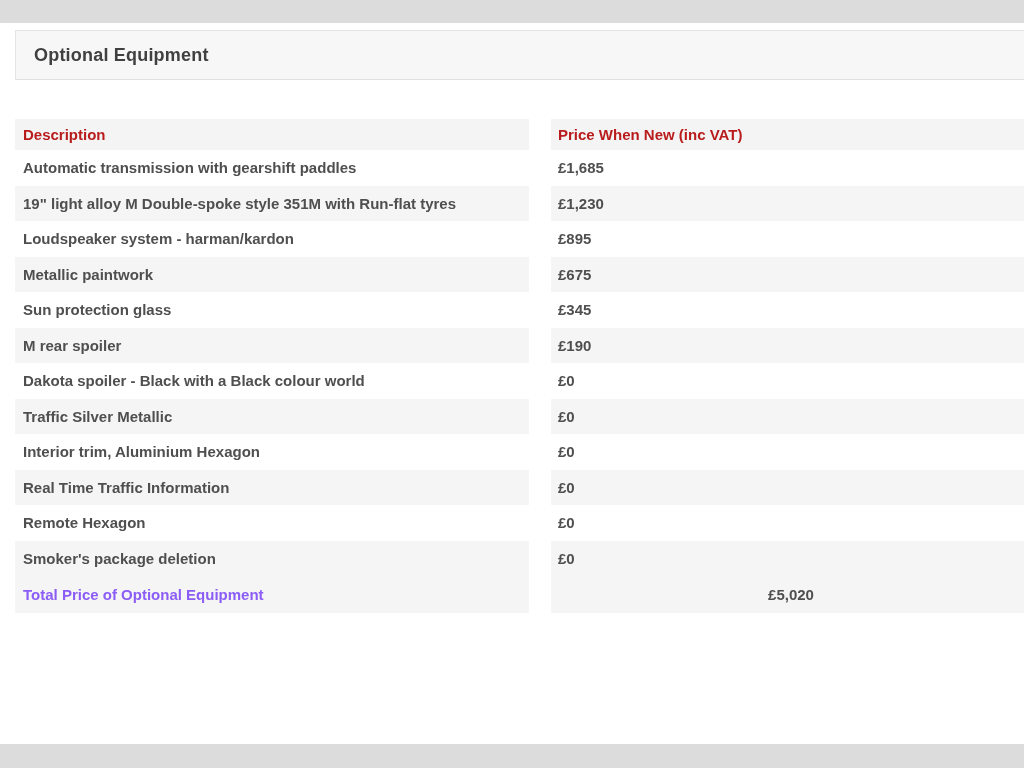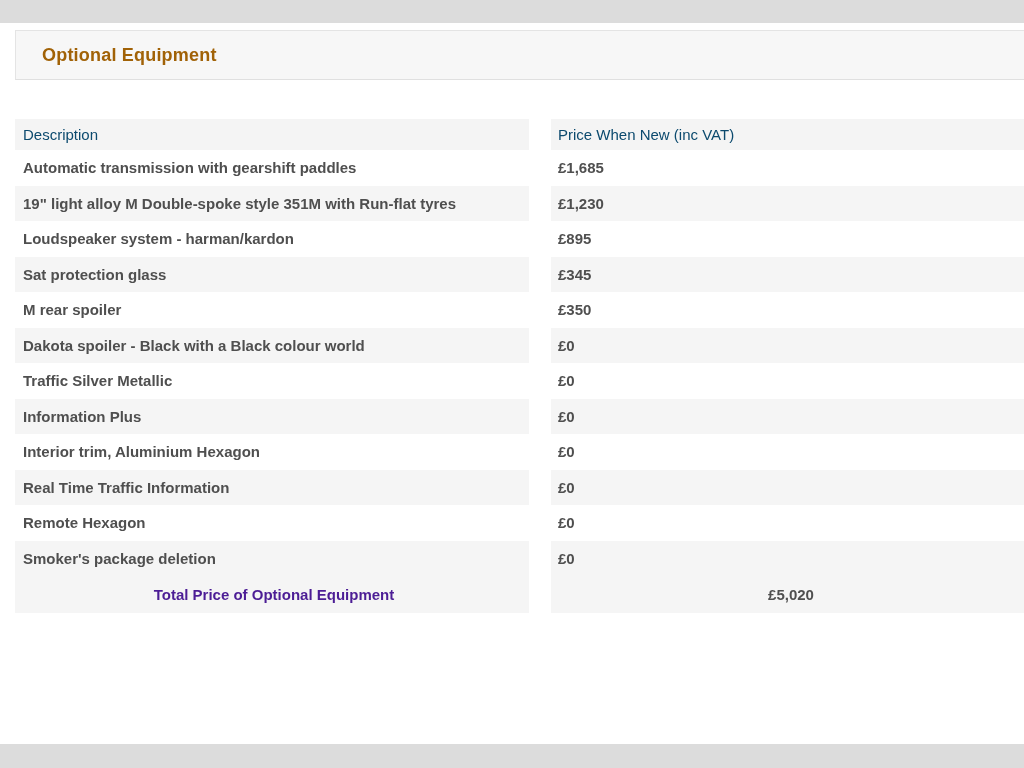--- a/index.html
+++ b/index.html
@@ -35,24 +35,24 @@
     background: #f7f7f7;
     border-top: 1px solid #e4e4e4;
     border-bottom: 1px solid #e0e0e0;
     border-left: 1px solid #e4e4e4;
     box-sizing: border-box;
     display: flex;
     align-items: center;
     padding-left: 10px;
   }
   .panel-header h2 {
-    margin: 16px;
+    margin: 8px;
     font-size: 18px;
     font-weight: bold;
-    color: #a16207;
+    color: #404040;
     letter-spacing: 0.2px;
   }
 
   table.equipment {
     position: absolute;
     top: 119px;
     left: 15px;
     width: 1009px;
     border-collapse: collapse;
     table-layout: fixed;
@@ -67,40 +67,40 @@
     padding: 0 0 0 8px;
     text-align: left;
     vertical-align: middle;
     font-weight: bold;
     white-space: nowrap;
     overflow: hidden;
   }
   table.equipment thead tr { height: 31px; }
   table.equipment thead th {
     background: #f4f4f4;
-    font-weight: normal;
-    color: #0c4a6e;
+    font-weight: bold;
+    color: #b91c1c;
   }
   table.equipment tbody tr { height: 35.5px; }
   table.equipment tbody.rows tr:nth-child(even) td { background: #f5f5f5; }
   table.equipment tbody.rows tr:nth-child(odd) td { background: #ffffff; }
 
   
   table.equipment th.price-cell,
   table.equipment td.price-cell {
     border-left: 22px solid #ffffff;
     padding-left: 7px;
   }
 
   table.equipment tbody.total tr { height: 37px; }
   table.equipment tbody.total td { background: #f5f5f5; text-align: center; }
   table.equipment tbody.total td.total-label {
-    text-align: center;
+    text-align: left;
     font-weight: bold;
-    color: #4c1d95;
+    color: #8b5cf6;
     padding-right: 4px;
   }
 </style>
 </head>
 <body>
 
 <div class="stage">
 
   <div class="band top"></div>
 
@@ -126,37 +126,37 @@
   </tr>
         <tr>
     <td>19" light alloy M Double-spoke style 351M with Run-flat tyres</td>
     <td class="price-cell">£1,230</td>
   </tr>
         <tr>
     <td>Loudspeaker system - harman/kardon</td>
     <td class="price-cell">£895</td>
   </tr>
         <tr>
-    <td>Sat protection glass</td>
+    <td>Metallic paintwork</td>
+    <td class="price-cell">£675</td>
+  </tr>
+        <tr>
+    <td>Sun protection glass</td>
     <td class="price-cell">£345</td>
   </tr>
         <tr>
     <td>M rear spoiler</td>
-    <td class="price-cell">£350</td>
+    <td class="price-cell">£190</td>
   </tr>
         <tr>
     <td>Dakota spoiler - Black with a Black colour world</td>
     <td class="price-cell">£0</td>
   </tr>
         <tr>
     <td>Traffic Silver Metallic</td>
-    <td class="price-cell">£0</td>
-  </tr>
-        <tr>
-    <td>Information Plus</td>
     <td class="price-cell">£0</td>
   </tr>
         <tr>
     <td>Interior trim, Aluminium Hexagon</td>
     <td class="price-cell">£0</td>
   </tr>
         <tr>
     <td>Real Time Traffic Information</td>
     <td class="price-cell">£0</td>
   </tr>

